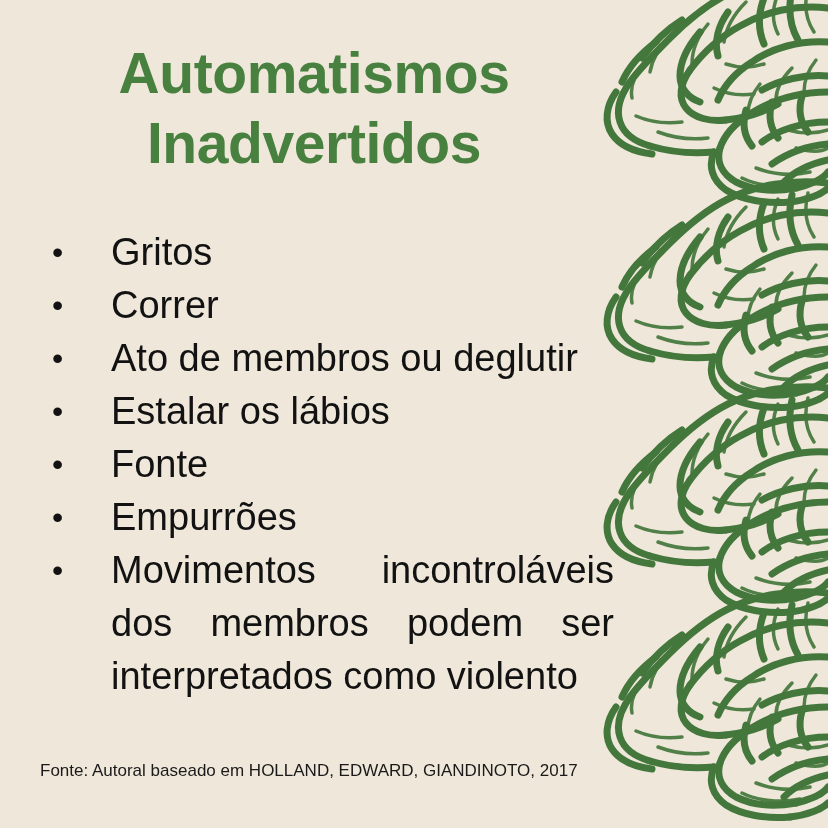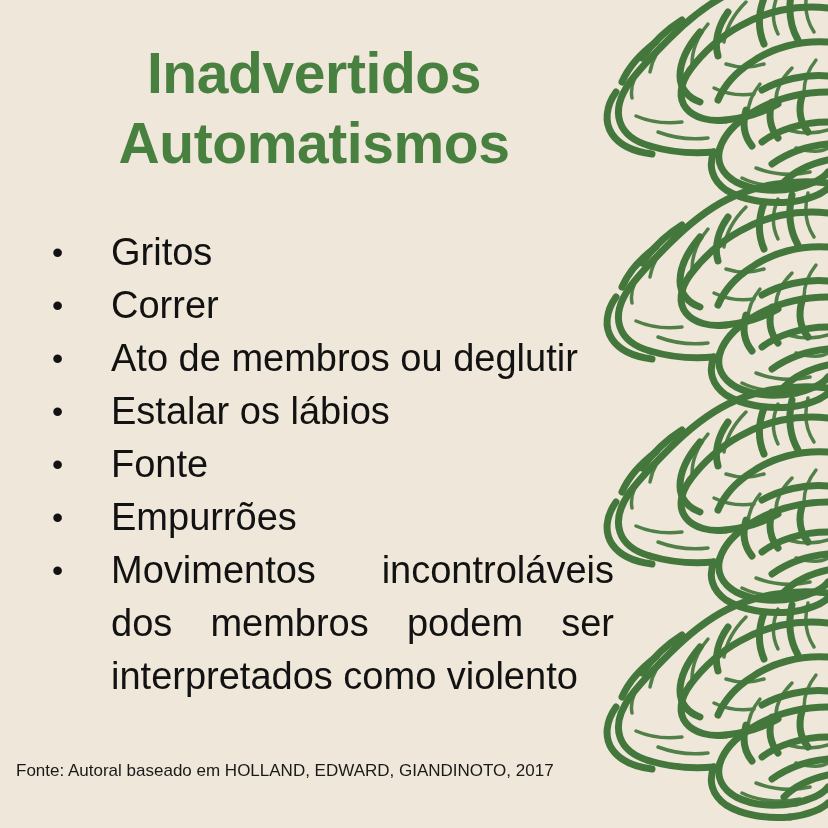--- a/index.html
+++ b/index.html
@@ -110,21 +110,21 @@
     font-size: 17px;
     line-height: 26px;
     text-align: center;
   }
   #footer .footer-line {
     display: block;
     white-space: nowrap;
   }
   #footer .footer-line-source {
     text-align: left;
-    padding-left: 16px;
+    padding-left: 40px;
   }
 </style>
 </head>
 <body>
 
 <div id="slide">
 
   <div id="brain-column">
       <div class="brain-tile" style="top: 0px;">
         <svg viewBox="0 0 232 246" xmlns="http://www.w3.org/2000/svg">
@@ -328,22 +328,22 @@
             <path d="M130 92 C142 96 156 96 168 92"></path>
             <path d="M118 116 C130 122 144 124 158 122"></path>
           </g>
         </svg>
       </div>
     </div>
 
   <div id="text-column">
 
     <div id="title">
+      <span class="title-line">Automatismos</span>
       <span class="title-line">Inadvertidos</span>
-      <span class="title-line">Automatismos</span>
     </div>
 
     <ul id="bullet-list">
         <li>
           <span class="bullet-dot">•</span>
           <span class="bullet-text">Gritos</span>
         </li>
         <li>
           <span class="bullet-dot">•</span>
           <span class="bullet-text">Correr</span>

